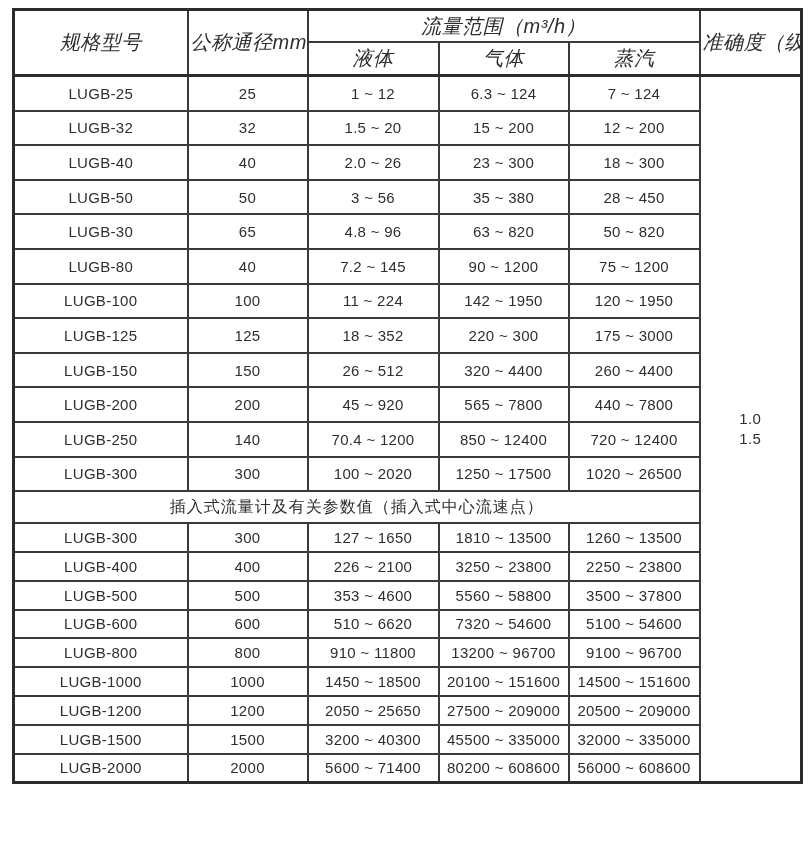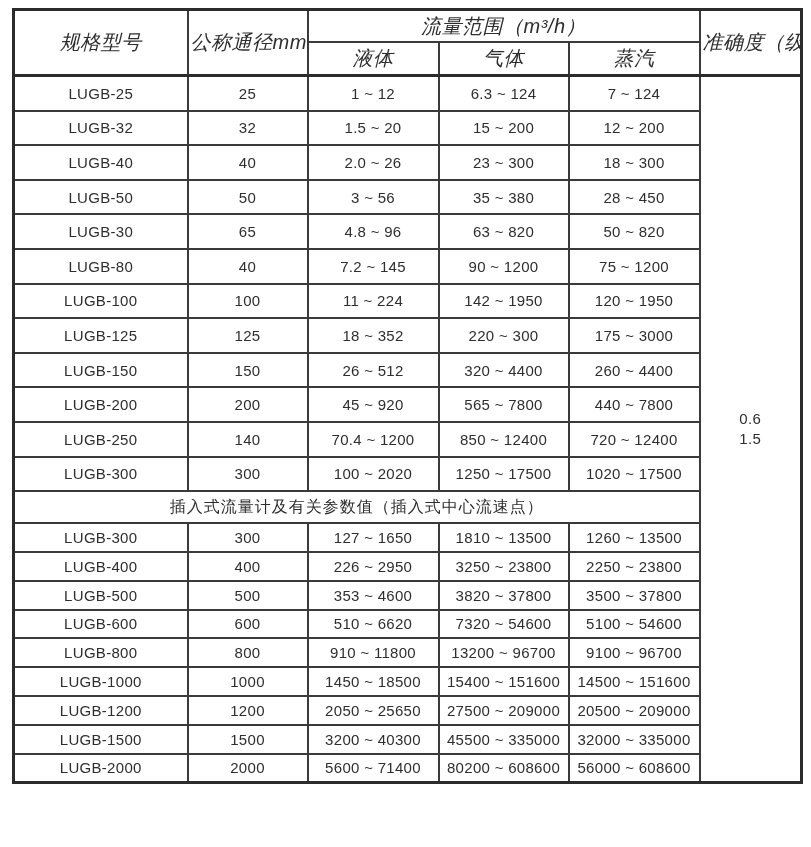--- a/index.html
+++ b/index.html
@@ -91,21 +91,21 @@
         </tr>
       </thead>
       <tbody>
           <tr class="row-flanged">
             <td>LUGB-25</td>
             <td>25</td>
             <td>1 ~ 12</td>
             <td>6.3 ~ 124</td>
             <td>7 ~ 124</td>
             <td rowspan="22" class="accuracy-cell">
-              <div>0.6</div>
+              <div>1.0</div>
               <div>1.5</div>
             </td>
           </tr>
           <tr class="row-flanged">
             <td>LUGB-32</td>
             <td>32</td>
             <td>1.5 ~ 20</td>
             <td>15 ~ 200</td>
             <td>12 ~ 200</td>
           </tr>
@@ -170,65 +170,65 @@
             <td>140</td>
             <td>70.4 ~ 1200</td>
             <td>850 ~ 12400</td>
             <td>720 ~ 12400</td>
           </tr>
           <tr class="row-flanged">
             <td>LUGB-300</td>
             <td>300</td>
             <td>100 ~ 2020</td>
             <td>1250 ~ 17500</td>
-            <td>1020 ~ 17500</td>
+            <td>1020 ~ 26500</td>
           </tr>
           <tr class="separator-row">
             <td colspan="5">插入式流量计及有关参数值（插入式中心流速点）</td>
           </tr>
           <tr class="row-insertion">
             <td>LUGB-300</td>
             <td>300</td>
             <td>127 ~ 1650</td>
             <td>1810 ~ 13500</td>
             <td>1260 ~ 13500</td>
           </tr>
           <tr class="row-insertion">
             <td>LUGB-400</td>
             <td>400</td>
-            <td>226 ~ 2950</td>
+            <td>226 ~ 2100</td>
             <td>3250 ~ 23800</td>
             <td>2250 ~ 23800</td>
           </tr>
           <tr class="row-insertion">
             <td>LUGB-500</td>
             <td>500</td>
             <td>353 ~ 4600</td>
-            <td>3820 ~ 37800</td>
+            <td>5560 ~ 58800</td>
             <td>3500 ~ 37800</td>
           </tr>
           <tr class="row-insertion">
             <td>LUGB-600</td>
             <td>600</td>
             <td>510 ~ 6620</td>
             <td>7320 ~ 54600</td>
             <td>5100 ~ 54600</td>
           </tr>
           <tr class="row-insertion">
             <td>LUGB-800</td>
             <td>800</td>
             <td>910 ~ 11800</td>
             <td>13200 ~ 96700</td>
             <td>9100 ~ 96700</td>
           </tr>
           <tr class="row-insertion">
             <td>LUGB-1000</td>
             <td>1000</td>
             <td>1450 ~ 18500</td>
-            <td>15400 ~ 151600</td>
+            <td>20100 ~ 151600</td>
             <td>14500 ~ 151600</td>
           </tr>
           <tr class="row-insertion">
             <td>LUGB-1200</td>
             <td>1200</td>
             <td>2050 ~ 25650</td>
             <td>27500 ~ 209000</td>
             <td>20500 ~ 209000</td>
           </tr>
           <tr class="row-insertion">

